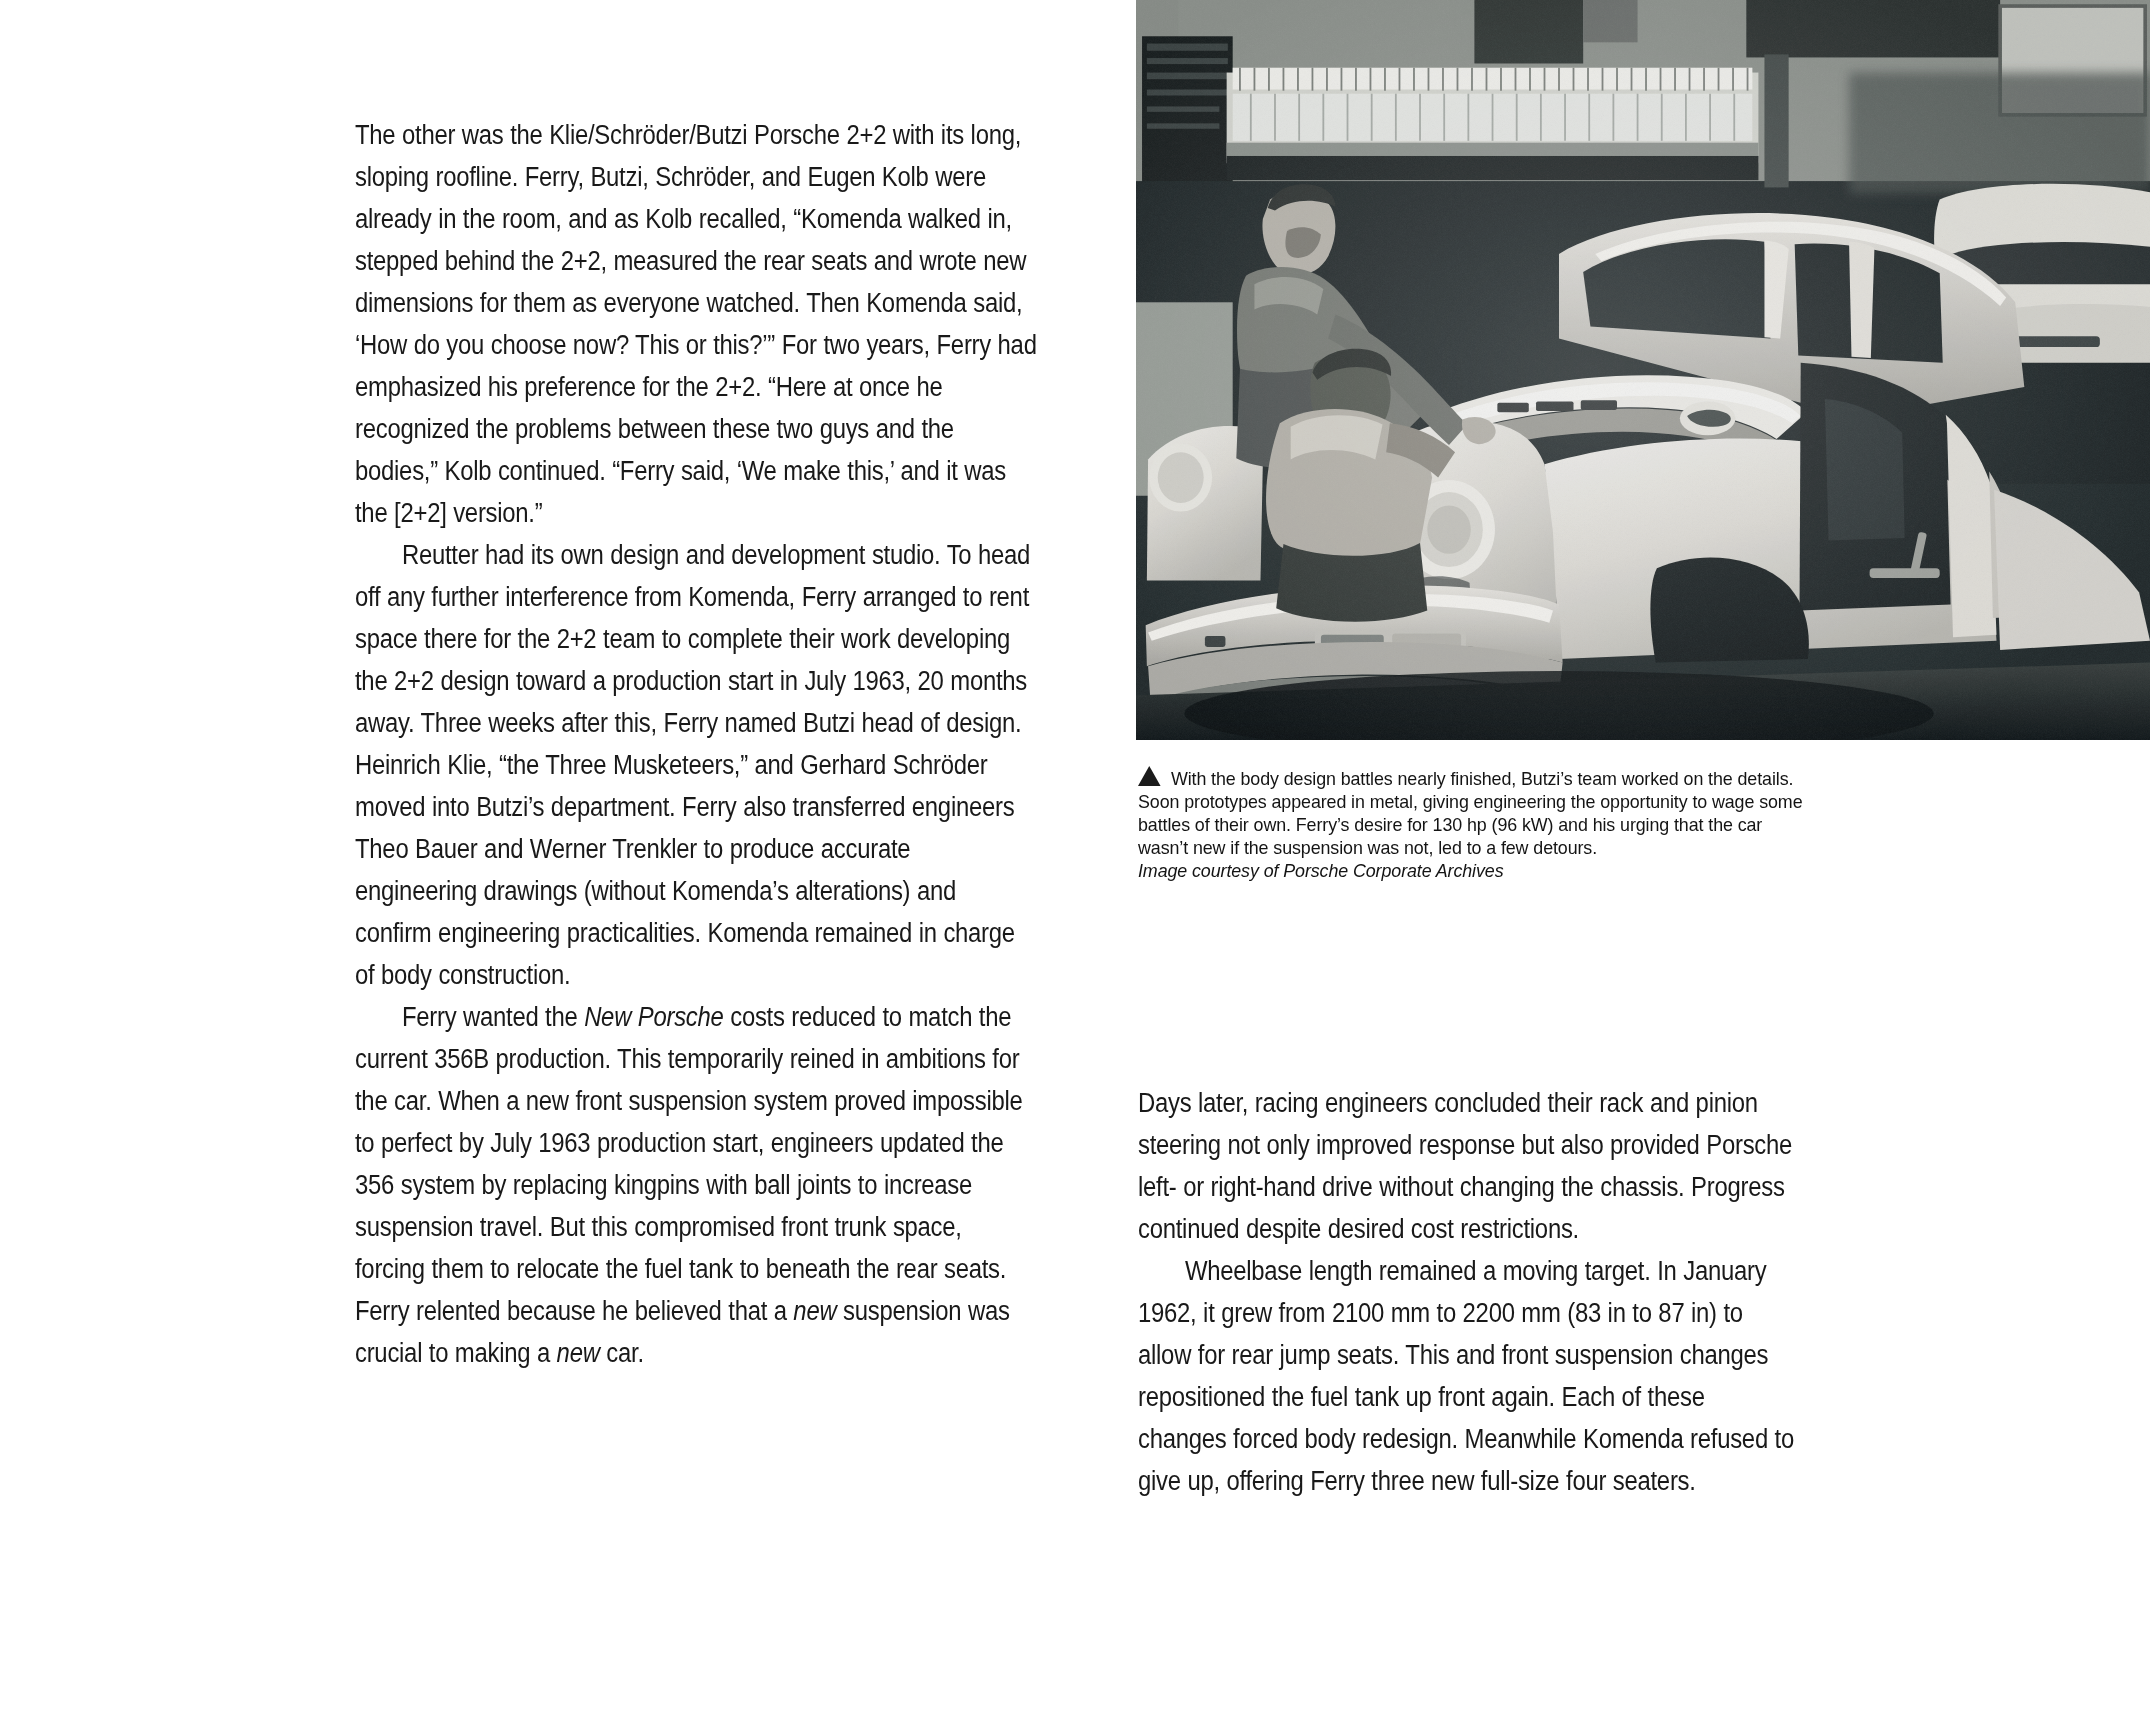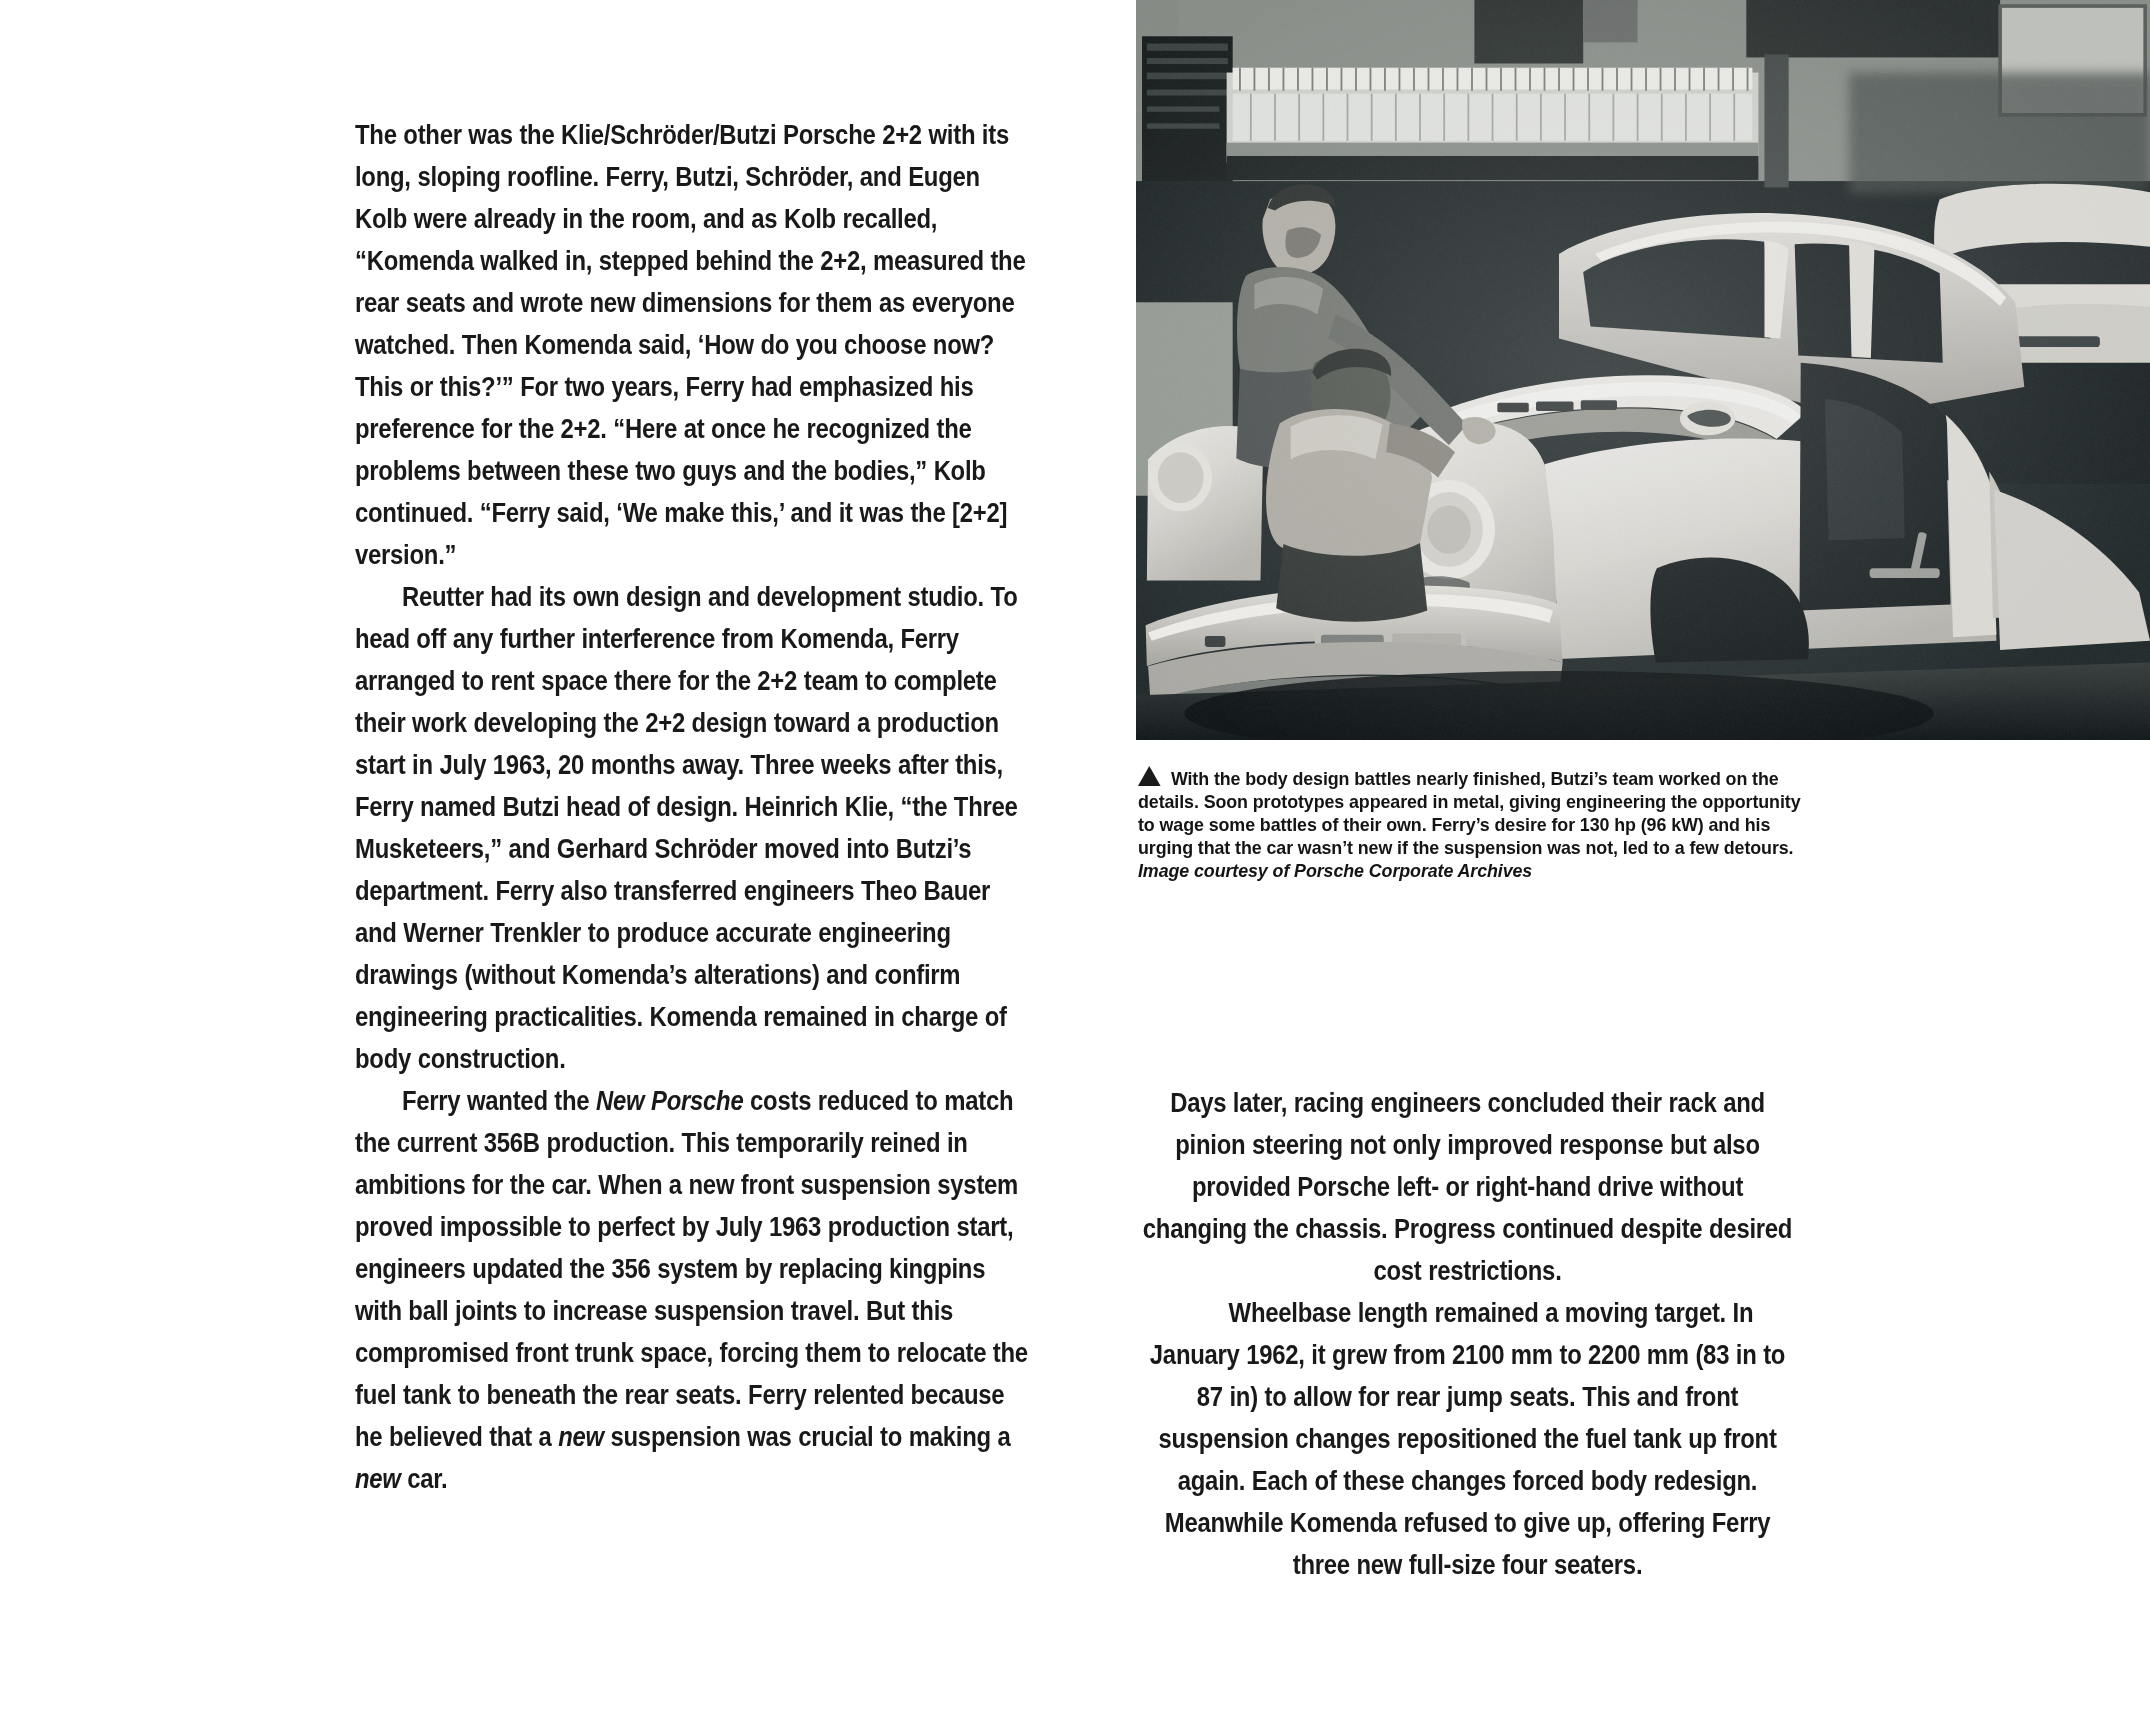--- a/index.html
+++ b/index.html
@@ -7,37 +7,35 @@
     padding: 0;
     background: #ffffff;
   }
   #page {
     position: relative;
     width: 2151px;
     height: 1723px;
     background: #ffffff;
     overflow: hidden;
     font-family: "Liberation Sans", sans-serif;
-    font-weight: bold;
     -webkit-font-smoothing: antialiased;
   }
 
   
   .col-left {
     position: absolute;
     left: 355px;
     top: 114px;
     width: 683px;
   }
   .col-right-body {
     position: absolute;
     left: 1138px;
     top: 1082px;
     width: 659px;
-    text-align: center;
   }
 
   .body-par {
     font-size: 27px;
     line-height: 42px;
     color: #191919;
     letter-spacing: -0.3px;
     word-spacing: 0.3px;
     margin: 0;
     font-stretch: condensed;

